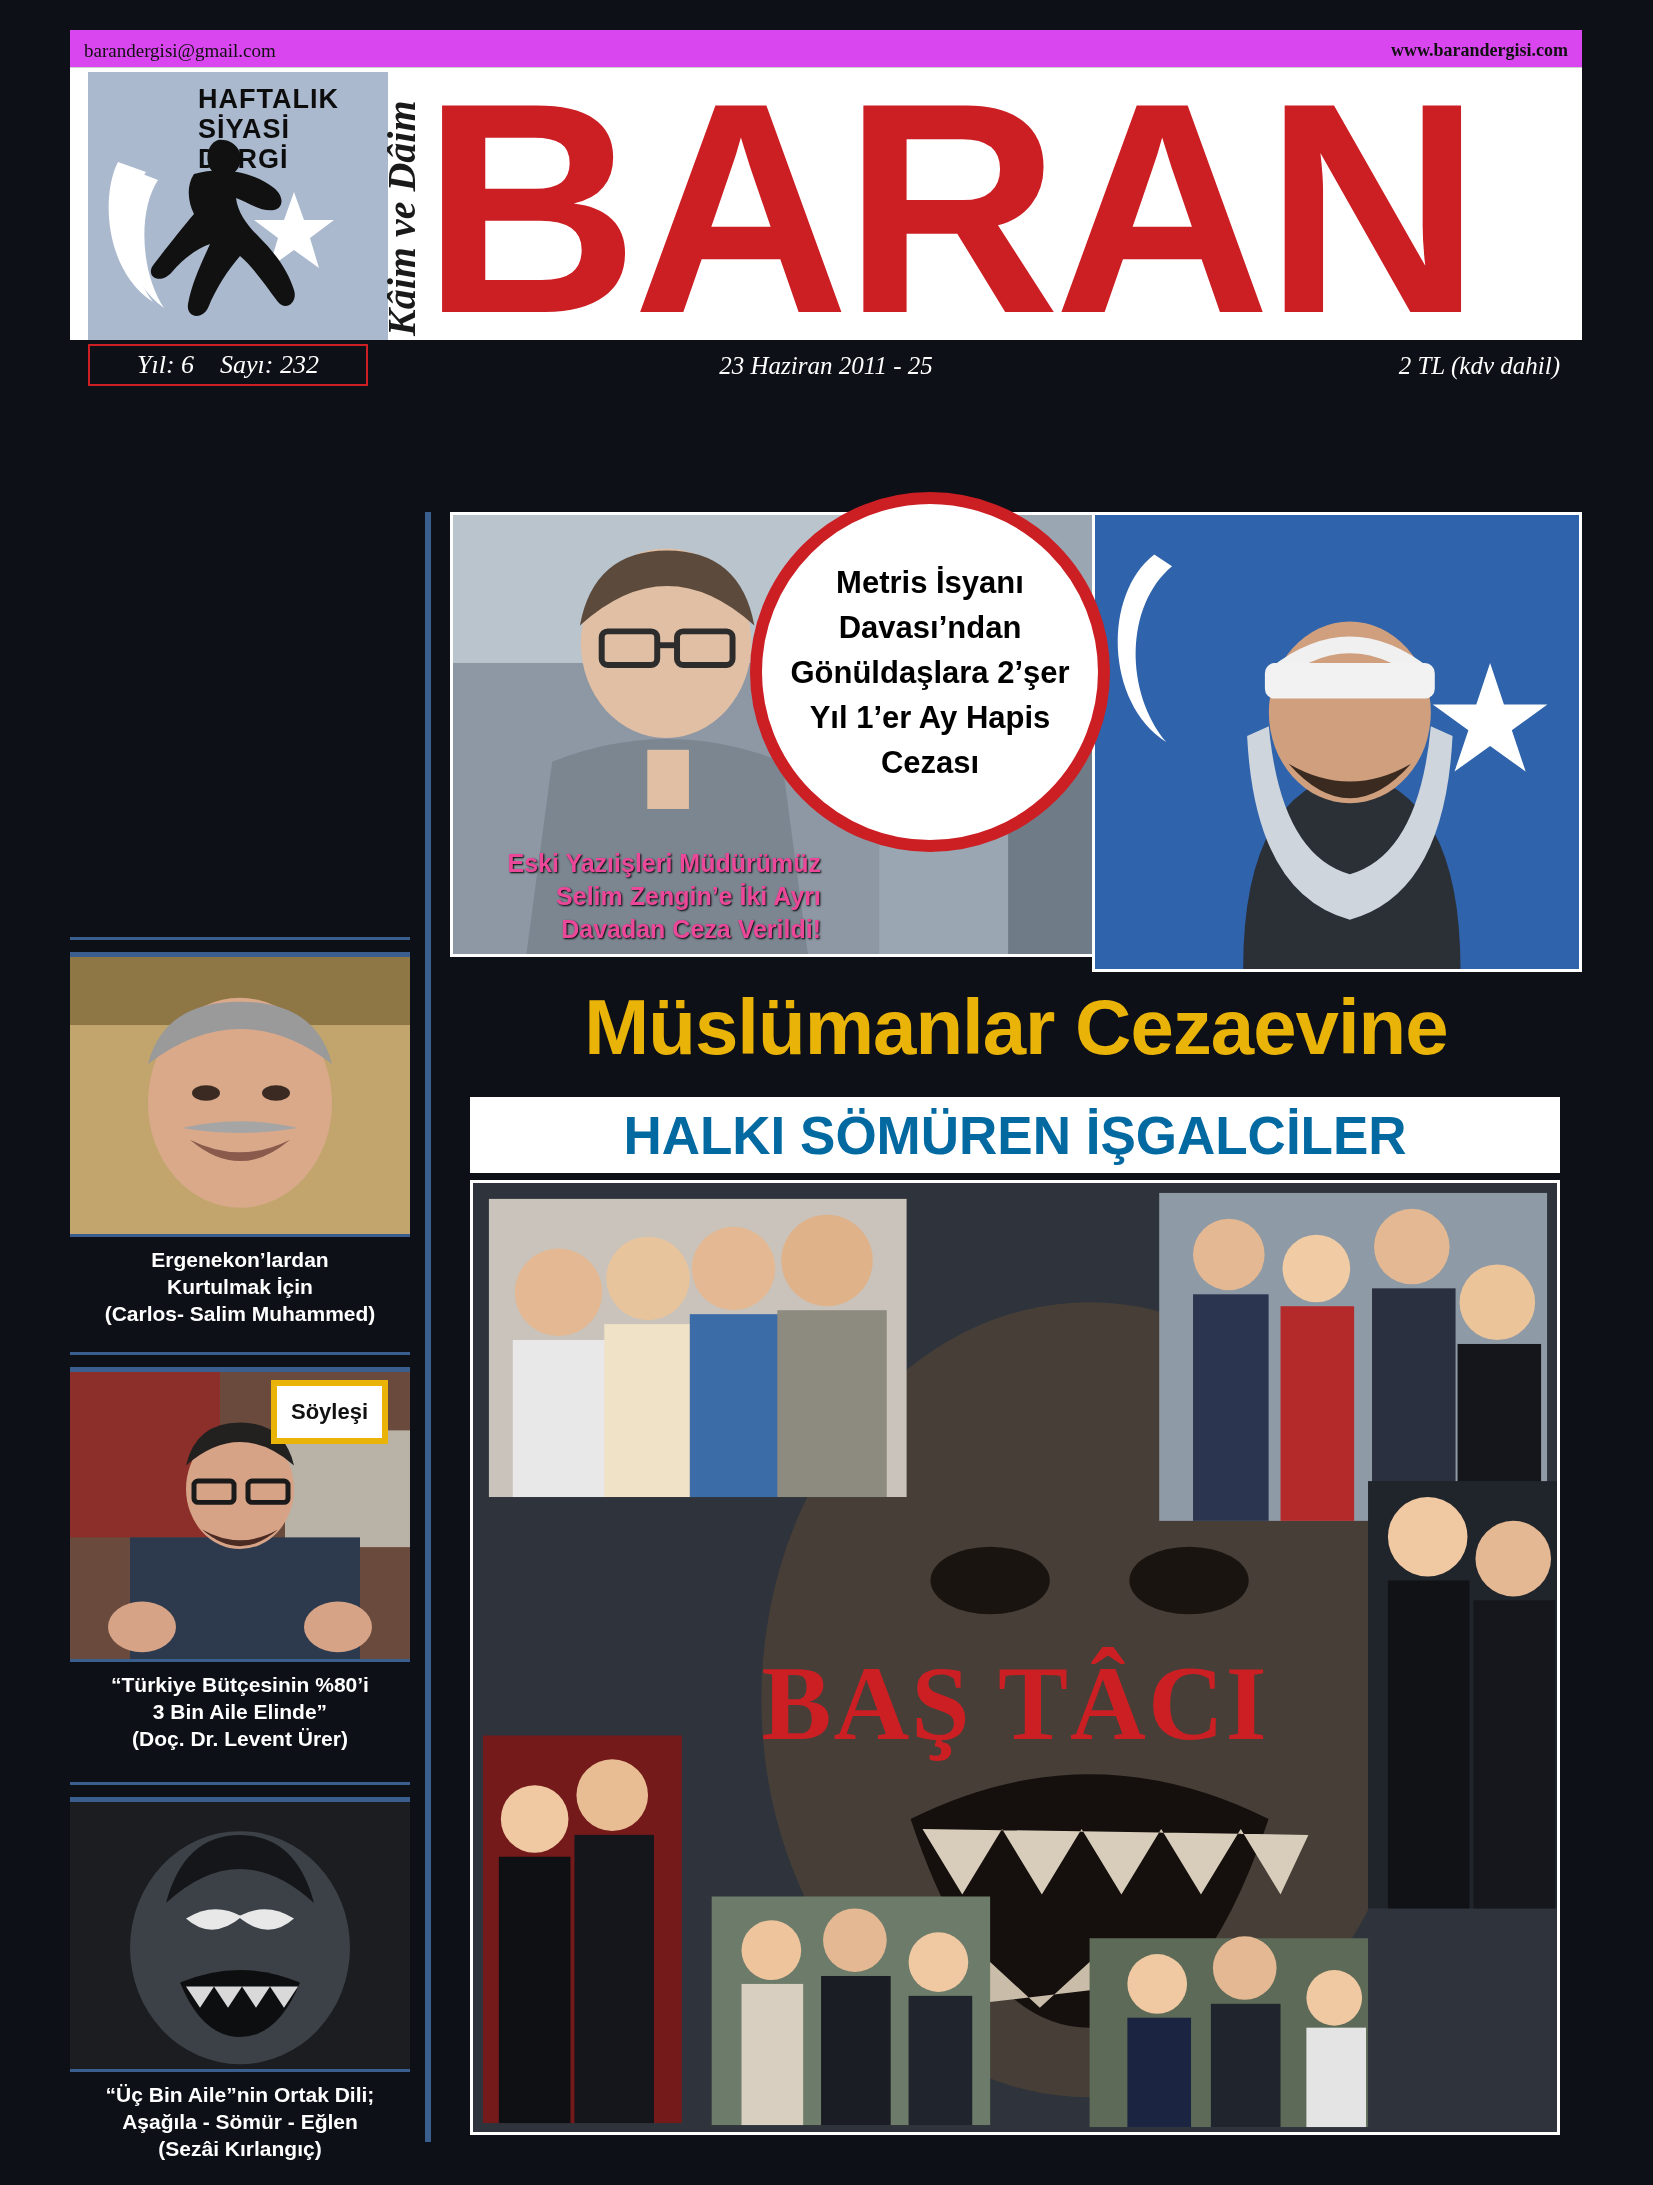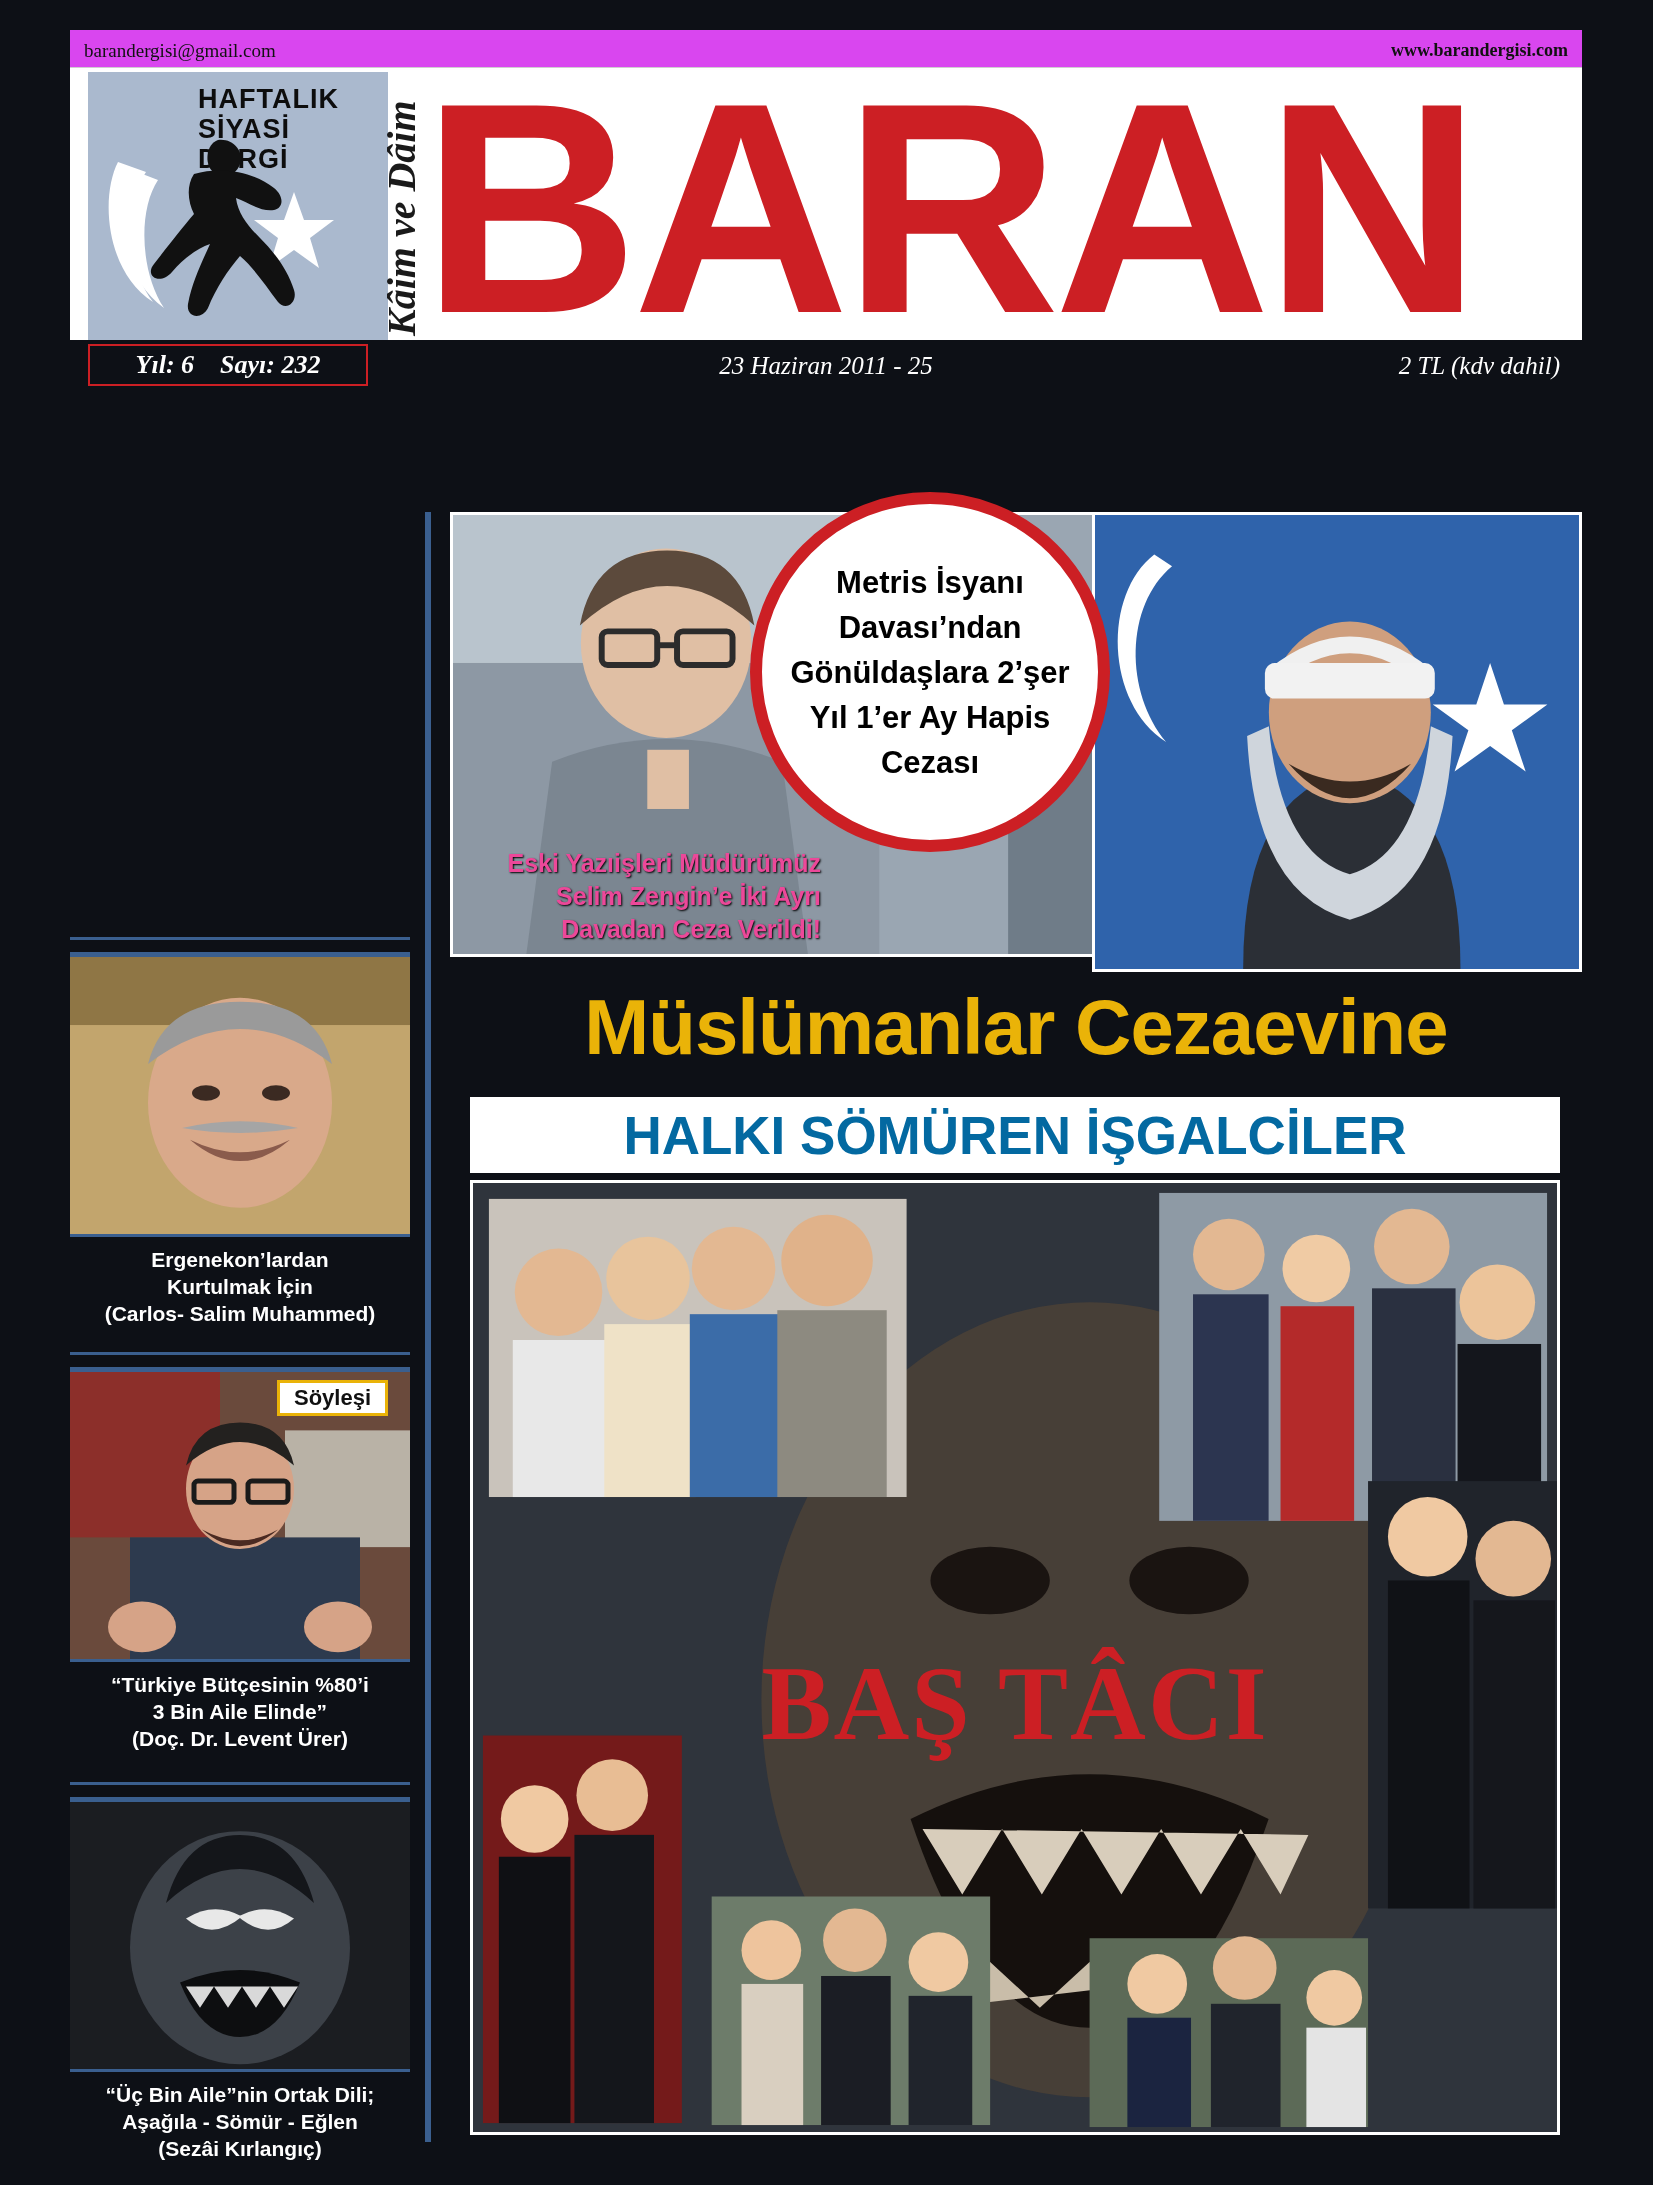--- a/index.html
+++ b/index.html
@@ -99,21 +99,21 @@
     background: #0d1016;
     color: #fff;
   }
   .mh-year {
     position: absolute; left: 18px; top: 4px;
     width: 280px; height: 42px;
     border: 2px solid #cc1f24;
     color: #fff;
     font-family: "Liberation Serif", serif;
     font-style: italic;
-    font-weight: bold;
+    font-weight: normal;
     font-size: 26px;
     display: flex; align-items: center; justify-content: center;
     gap: 26px;
   }
   .mh-date {
     position: absolute; left: 0; right: 0; top: 12px;
     text-align: center;
     font-family: "Liberation Serif", serif;
     font-style: italic;
     font-size: 25px;
@@ -257,22 +257,22 @@
     z-index: 6;
   }
 
   .tag-soylesi {
     position: absolute;
     right: 22px; top: 8px;
     background: #ffffff;
     color: #111;
     font-weight: bold;
     font-size: 22px;
-    padding: 2px 14px;
-    border: 3px solid #eab308;
+    padding: 13px 14px;
+    border: 6px solid #eab308;
     z-index: 4;
   }
 </style>
 </head>
 <body>
 
 <div class="page">
 
   <div class="masthead">
 

